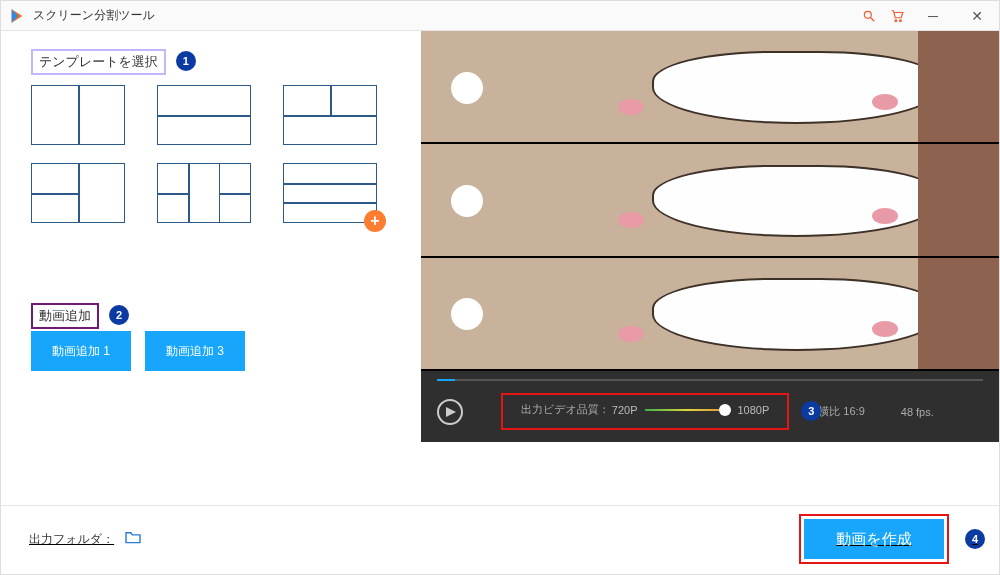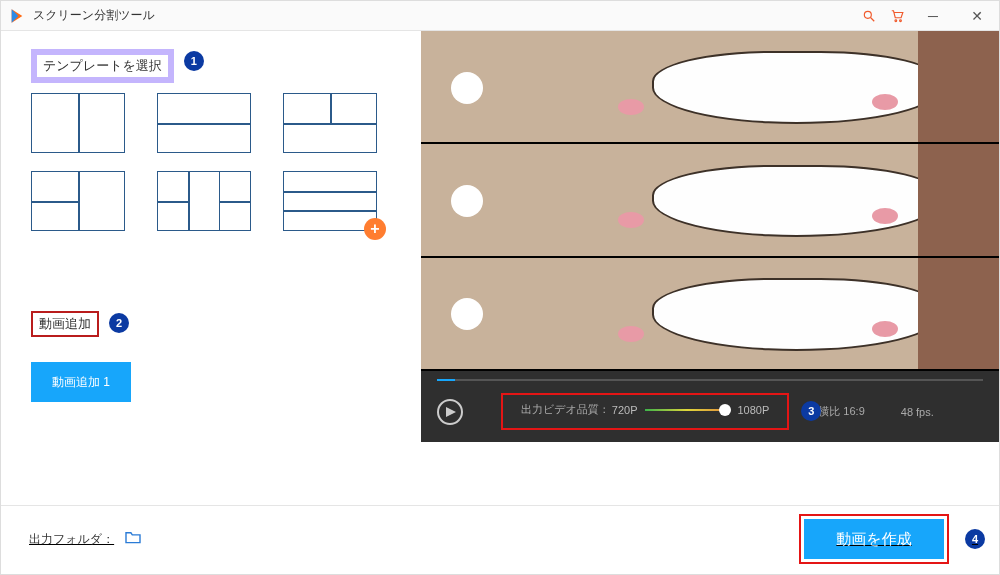--- a/index.html
+++ b/index.html
@@ -7,29 +7,29 @@
   .window { display: flex; flex-direction: column; height: 100%; border: 1px solid #ddd; }
   .titlebar { display: flex; align-items: center; height: 30px; border-bottom: 1px solid #e5e5e5; padding-left: 8px; background: #fafafa; }
   .logo { width: 16px; height: 16px; margin-right: 8px; }
   .title { font-size: 12px; color: #333; }
   .title-right { margin-left: auto; display: flex; align-items: center; }
   .title-ico { width: 28px; height: 28px; display:flex; align-items:center; justify-content:center; color:#f05a2c; font-size:14px;}
   .winbtn { width: 44px; height: 28px; display:flex; align-items:center; justify-content:center; color:#555; font-size:14px;}
   .content { display:flex; flex:1; }
   .left { width: 420px; padding: 18px 10px 0 30px; position: relative;}
   .right { flex:1; background:#fff; position:relative;}
-  .section-hl { border: 6px solid #c4b5fd; display:inline-block; padding:2px 6px; font-size:13px; color:#333; position:relative;}
+  .section-hl { border: 2px solid #c4b5fd; display:inline-block; padding:2px 6px; font-size:13px; color:#333; position:relative;}
   .badge { position:absolute; width:20px; height:20px; border-radius:50%; background:#0b3aa2; color:#fff; font-size:11px; display:flex; align-items:center; justify-content:center; font-weight:bold;}
   .templates { display:flex; flex-wrap:wrap; gap:18px 32px; margin-top:10px;}
   .tpl { width:94px; height:60px; border:1.5px solid #2b5a8a; cursor:pointer; position:relative;}
   .tpl-inner { position:absolute; background:#2b5a8a; }
   .tpl.more .plus { position:absolute; right:-10px; bottom:-10px; width:22px; height:22px; border-radius:50%; background:#ff7d30; display:flex; align-items:center; justify-content:center; color:#fff; font-size:16px; font-weight:bold;}
   .addvideo-section { margin-top: 80px;}
-  .addvideo-hl { border:2px solid #b91c1c; display:inline-block; padding:2px 6px; font-size:13px; color:#333; position:relative;}
-  .add-btns { display:flex; gap:14px; margin-top:25px;align-items:flex-end;}
+  .addvideo-hl { border:2px solid #701a75; display:inline-block; padding:2px 6px; font-size:13px; color:#333; position:relative;}
+  .add-btns { display:flex; gap:14px; margin-top:2px;align-items:flex-end;}
   .add-btn { width:100px; height:40px; background:#17a6fb; color:#fff; font-size:12px; display:flex; align-items:center; justify-content:center; cursor:pointer;}
   .preview { height: 340px; background:#000; position:relative; overflow:hidden;}
   .pvrow { position:absolute; left:0; right:0; height:33.33%; background:#c8b29b; overflow:hidden;}
   .pv0{top:0;} .pv1{top:33.33%;} .pv2{top:66.66%;}
   .pvrow::after { content:''; position:absolute; left:0; right:0; bottom:0; height:2px; background:#000;}
   .anime-blk { position:absolute; left:30px; top:50%; transform:translateY(-50%); width:32px; height:32px; border-radius:50%; background:#fff;}
   .anime-mouth { position:absolute; left:40%; top:18%; width:50%; height:64%; border-radius:50% 50% 60% 60%; background:#fefefe; border:2px solid #3d3128;}
   .anime-hair { position:absolute; right:0; top:0; bottom:0; width:14%; background:#8d624e;}
   .anime-cheek { position:absolute; width:26px; height:16px; border-radius:50%; background:#e89aa6;}
   .ck1{left:34%; top:60%;} .ck2{left:78%; top:56%;}
@@ -120,20 +120,21 @@
           </div>
        </div>
 
        <div class="addvideo-section">
          <div style="position:relative; display:inline-block;">
            <div class="addvideo-hl">動画追加</div>
            <div class="badge" style="top:2px; right:-30px;">2</div>
          </div>
          <div class="add-btns">
            <div class="add-btn">動画追加 1</div>
+           <div class="add-btn">動画追加 3</div>
          </div>
        </div>
     </div>
 
     <div class="right">
       <div class="preview">
         <div class="pvrow pv0">
             <div class="anime-blk"></div>
             <div class="anime-mouth"></div>
             <div class="anime-cheek ck1"></div>

